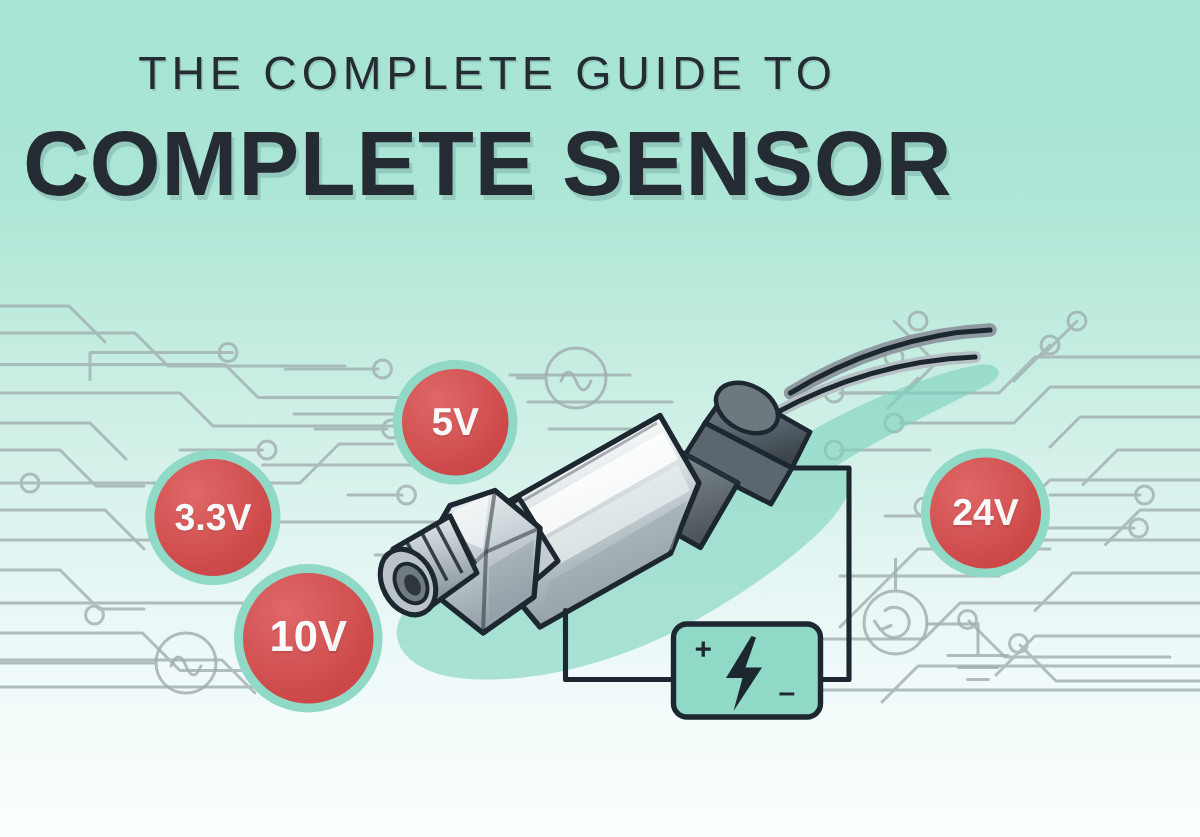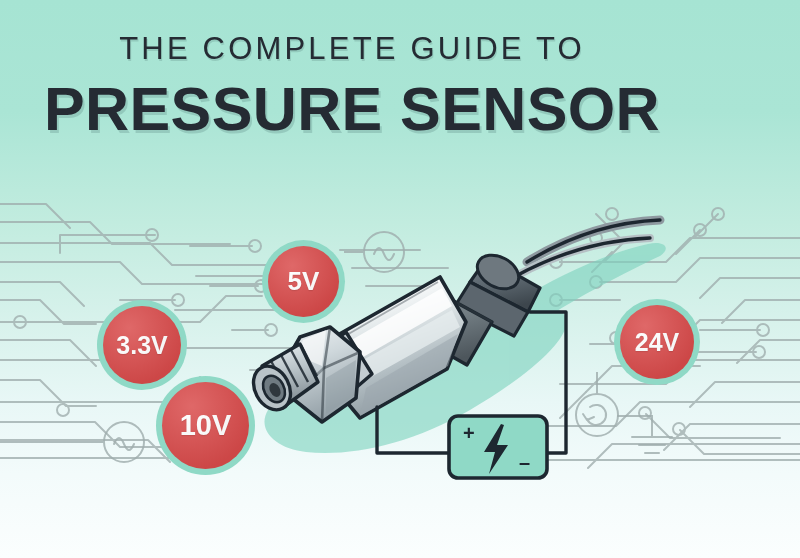--- a/index.html
+++ b/index.html
@@ -31,21 +31,20 @@
     pointer-events: none;
   }
   
   .title-block {
     position: absolute;
     top: 32px;
     left: 0;
     width: 650px;
     text-align: center;
     z-index: 40;
-    padding-left: 27px;
   }
   .kicker {
     font-size: 31px;
     letter-spacing: 3.2px;
     font-weight: 400;
     color: #252b33;
     line-height: 1.1;
     text-shadow: 1px 1.5px 0 rgba(40,70,70,0.16);
   }
   .main-title {
@@ -333,21 +332,21 @@
 
       <ellipse cx="272" cy="388" rx="17" ry="23" transform="rotate(-28 272 388)" fill="#b9c3c8" stroke="#1d2730" stroke-width="3.4"></ellipse>
       <ellipse cx="274" cy="389" rx="10" ry="14" transform="rotate(-28 274 389)" fill="#6f7a81" stroke="#1d2730" stroke-width="2.6"></ellipse>
       <ellipse cx="275" cy="390" rx="5" ry="7.5" transform="rotate(-28 275 390)" fill="#2f373d"></ellipse>
     </g>
   </svg>
 
   <div class="title-block">
     <div class="kicker">THE COMPLETE GUIDE TO</div>
     <div class="main-title">
-      <span class="l1">PRESSURE SENSOR</span>
+      <span class="l1">COMPLETE SENSOR</span>
     </div>
   </div>
 
   <div class="badge" id="badge-33v">
     <span>3.3V</span>
   </div>
   <div class="badge" id="badge-5v">
     <span>5V</span>
   </div>
   <div class="badge" id="badge-10v">

